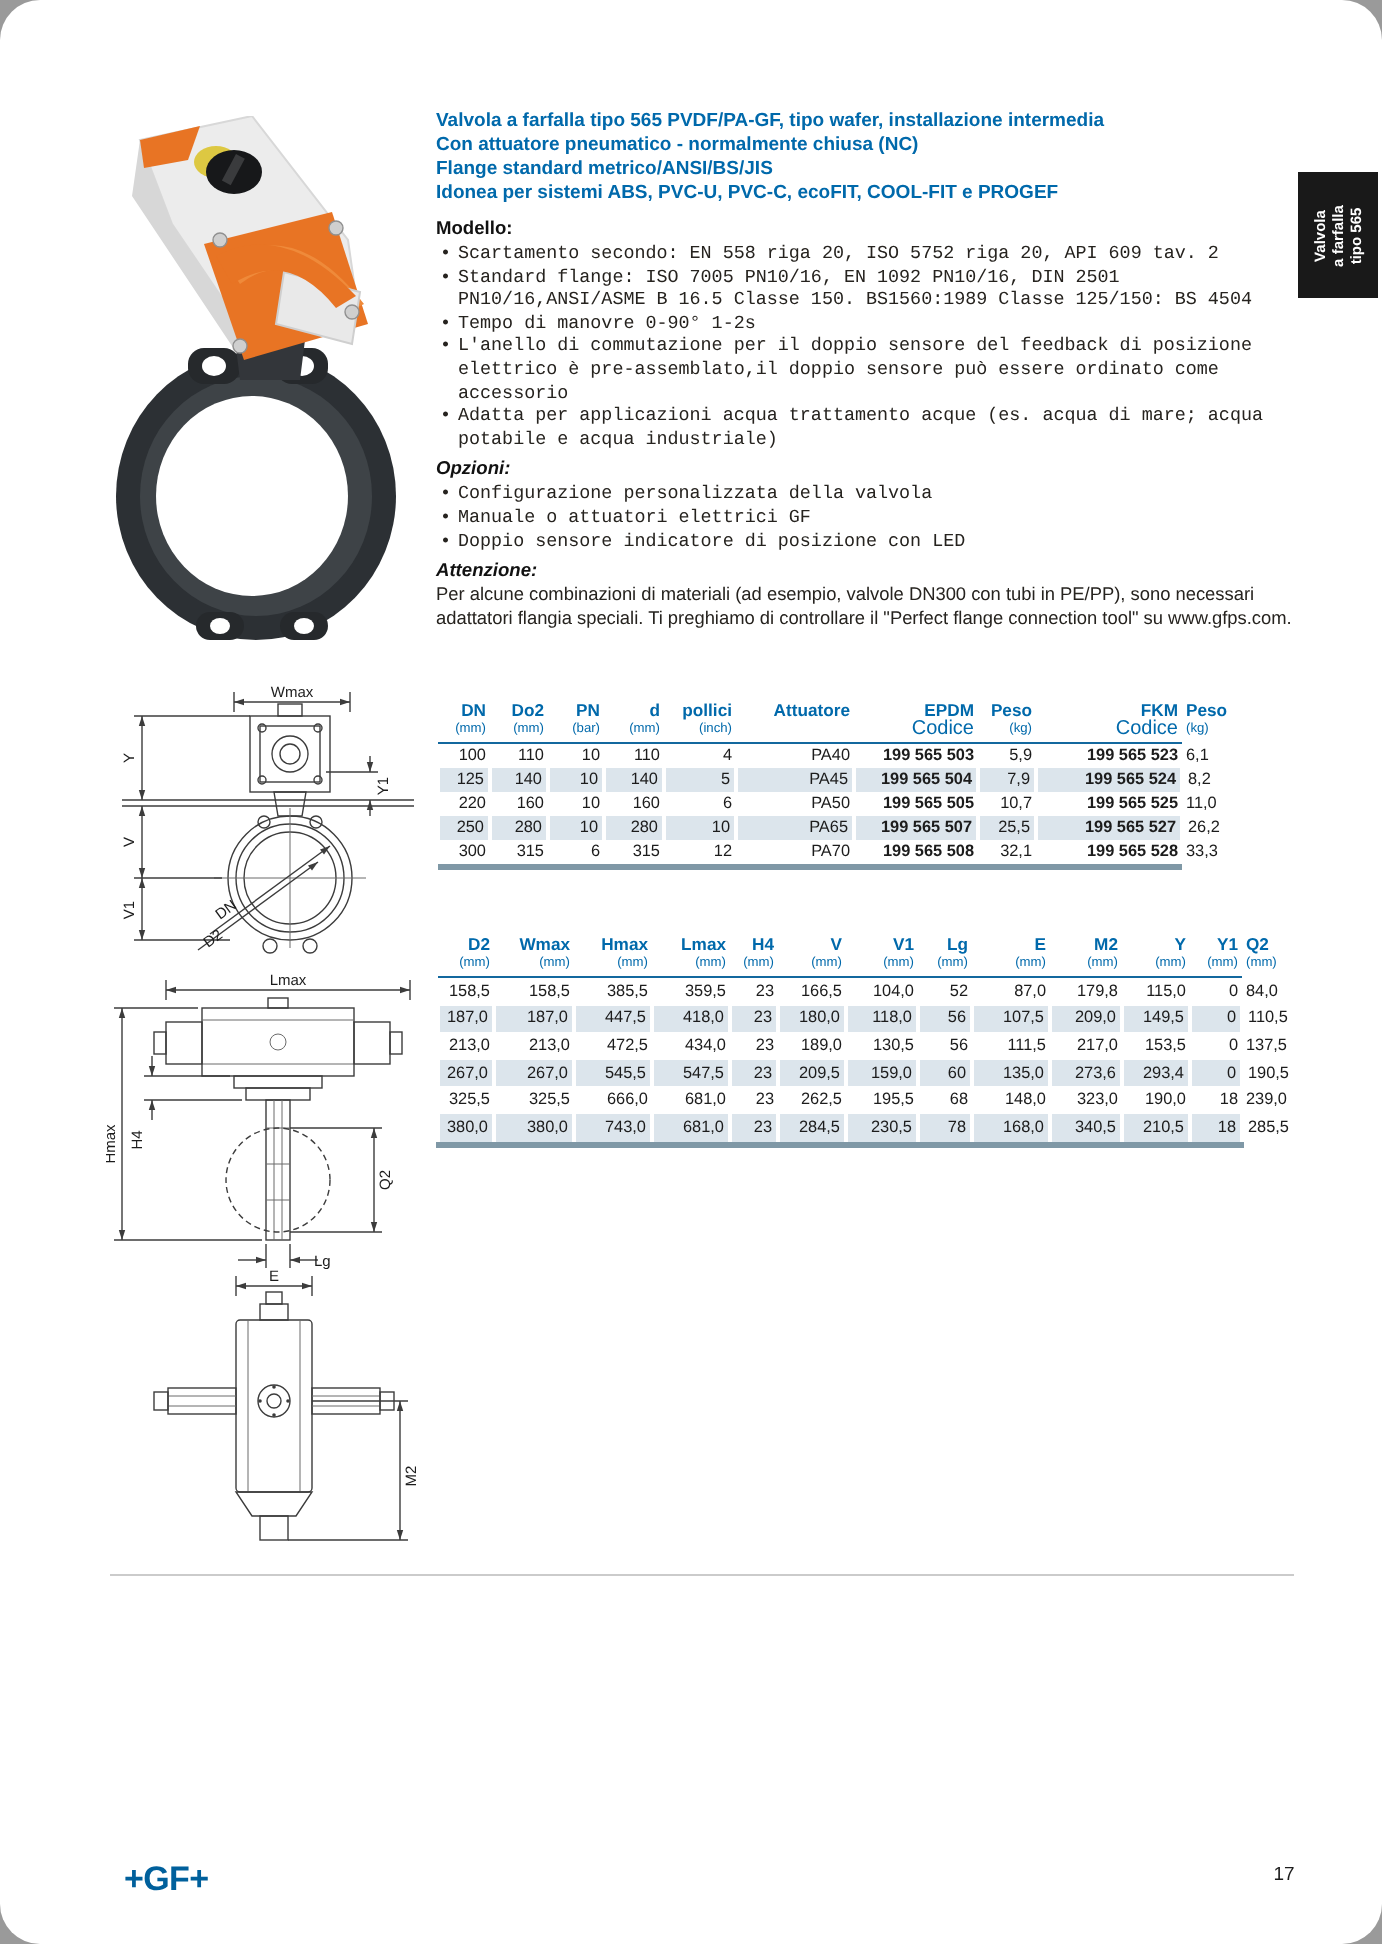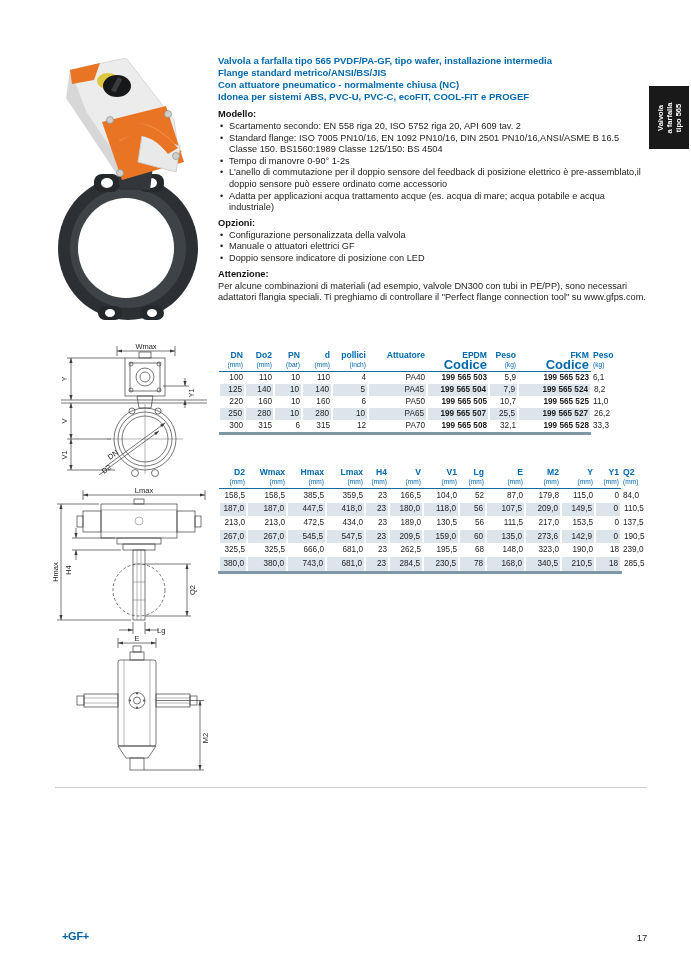--- a/index.html
+++ b/index.html
@@ -1,41 +1,41 @@
 <!DOCTYPE html>
 <html><head>
 <meta charset="utf-8">
 <style>
   html,body{margin:0;padding:0;background:#9a9a9a;}
   .page{position:relative;width:691px;height:972px;background:#ffffff;margin:0 auto;
-        font-family:"Liberation Sans",sans-serif;color:#1c1c1c;overflow:hidden;}
+        font-family:"Liberation Sans",sans-serif;color:#1c1c1c;overflow:hidden;border-radius:20px;}
 
   
   .side-tab{position:absolute;left:649px;top:86px;width:40px;height:63px;background:#191919;}
   .side-tab .rot{position:absolute;left:50%;top:50%;width:60px;
     transform:translate(-50%,-50%) rotate(-90deg);
     color:#fff;font-size:7.5px;font-weight:bold;line-height:9px;text-align:center;white-space:nowrap;}
 
   
   .title-block{position:absolute;left:218px;top:55px;width:434px;
     color:#0069ab;font-weight:bold;font-size:9.5px;line-height:12px;}
   .text-col{position:absolute;left:218px;top:108px;width:430px;font-size:9.2px;line-height:11.6px;color:#26231f;}
   .text-col h3{margin:0 0 1px 0;font-size:9.3px;line-height:12px;color:#111;}
-  .text-col h3.mt{margin-top:3px;}
-  .text-col ul{margin:0 0 2px 0;padding:0;list-style:none;}
+  .text-col h3.mt{margin-top:3px;font-style:italic;}
+  .text-col ul{margin:0 0 2px 0;padding:0;list-style:none;font-family:Liberation Mono, monospace;}
   .text-col li{position:relative;padding-left:11px;margin:0;}
   .text-col li::before{content:"\2022";position:absolute;left:2px;top:0;}
   .text-col p{margin:0;}
 
   
   table.t{position:absolute;border-collapse:collapse;table-layout:fixed;
     font-size:8.2px;line-height:10px;color:#1c1c1c;border-bottom:3px solid #7f98a6;}
   table.t th{color:#0069ab;font-weight:bold;text-align:right;padding:0 2px;font-size:8.6px;vertical-align:bottom;line-height:9px;}
   table.t tr.units th{font-size:6.6px;font-weight:normal;padding-bottom:2px;}
-  table.t tr.units th.strong{font-size:13px;font-weight:bold;}
+  table.t tr.units th.strong{font-size:10px;font-weight:normal;}
   table.t thead{border-bottom:1px solid #13689e;}
   table.t td{text-align:right;padding:1px 2px;}
   table.t td.code{font-weight:bold;}
   table.t tbody tr:nth-child(even) td{background:#dce5ec;border-left:2px solid #fff;}
   table.t1{left:218px;top:351px;width:368px;}
   table.t2{left:218px;top:468px;width:390px;}
   table.t2 td{padding:1.8px 2px;}
   .t1 th:nth-child(1),.t1 td:nth-child(1){width:22px}
   .t1 th:nth-child(2),.t1 td:nth-child(2){width:25px}
   .t1 th:nth-child(3),.t1 td:nth-child(3){width:24px}
@@ -60,21 +60,21 @@
 
   
   svg.draw{position:absolute;}
   svg.draw .ln{stroke:#3c3c3c;stroke-width:0.7;fill:none;}
   svg.draw .thin{stroke:#6b6b6b;stroke-width:0.5;fill:none;}
   svg.draw .ar{fill:#3c3c3c;stroke:none;}
   svg.draw text{font-family:"Liberation Sans",sans-serif;font-size:7.5px;fill:#1c1c1c;}
   svg.draw .dash{stroke-dasharray:3 2;}
 
   .divider{position:absolute;left:55px;top:787px;width:592px;height:1px;background:#cbcbcb;}
-  .footer-logo{position:absolute;left:62px;top:930px;font-size:11px;font-weight:bold;color:#00609c;letter-spacing:-0.3px;}
+  .footer-logo{position:absolute;left:62px;top:930px;font-size:17px;font-weight:bold;color:#00609c;letter-spacing:-0.3px;}
   .page-num{position:absolute;left:630px;top:932px;width:24px;text-align:center;font-size:9.5px;color:#1c1c1c;}
 </style>
 </head>
 <body>
 
 <div class="page">
 
   <svg class="draw" style="left:42px;top:58px;" width="176" height="262" viewBox="0 0 176 262">
 
     <g>
@@ -113,22 +113,22 @@
   <div class="side-tab">
     <div class="rot">
       <div>Valvola</div>
       <div>a farfalla</div>
       <div>tipo 565</div>
     </div>
   </div>
 
   <div class="title-block">
     <div>Valvola a farfalla tipo 565 PVDF/PA-GF, tipo wafer, installazione intermedia</div>
+    <div>Con attuatore pneumatico - normalmente chiusa (NC)</div>
     <div>Flange standard metrico/ANSI/BS/JIS</div>
-    <div>Con attuatore pneumatico - normalmente chiusa (NC)</div>
     <div>Idonea per sistemi ABS, PVC-U, PVC-C, ecoFIT, COOL-FIT e PROGEF</div>
   </div>
 
   <div class="text-col">
     <h3>Modello:</h3>
     <ul>
         <li>Scartamento secondo: EN 558 riga 20, ISO 5752 riga 20, API 609 tav. 2</li>
         <li>Standard flange: ISO 7005 PN10/16, EN 1092 PN10/16, DIN 2501 PN10/16,ANSI/ASME B 16.5 Classe 150. BS1560:1989 Classe 125/150: BS 4504</li>
         <li>Tempo di manovre 0-90° 1-2s</li>
         <li>L'anello di commutazione per il doppio sensore del feedback di posizione elettrico è pre-assemblato,il doppio sensore può essere ordinato come accessorio</li>
@@ -318,21 +318,21 @@
           <td>267,0</td>
           <td>267,0</td>
           <td>545,5</td>
           <td>547,5</td>
           <td>23</td>
           <td>209,5</td>
           <td>159,0</td>
           <td>60</td>
           <td>135,0</td>
           <td>273,6</td>
-          <td>142,9</td>
+          <td>293,4</td>
           <td>0</td>
           <td>190,5</td>
         </tr>
         <tr>
           <td>325,5</td>
           <td>325,5</td>
           <td>666,0</td>
           <td>681,0</td>
           <td>23</td>
           <td>262,5</td>

